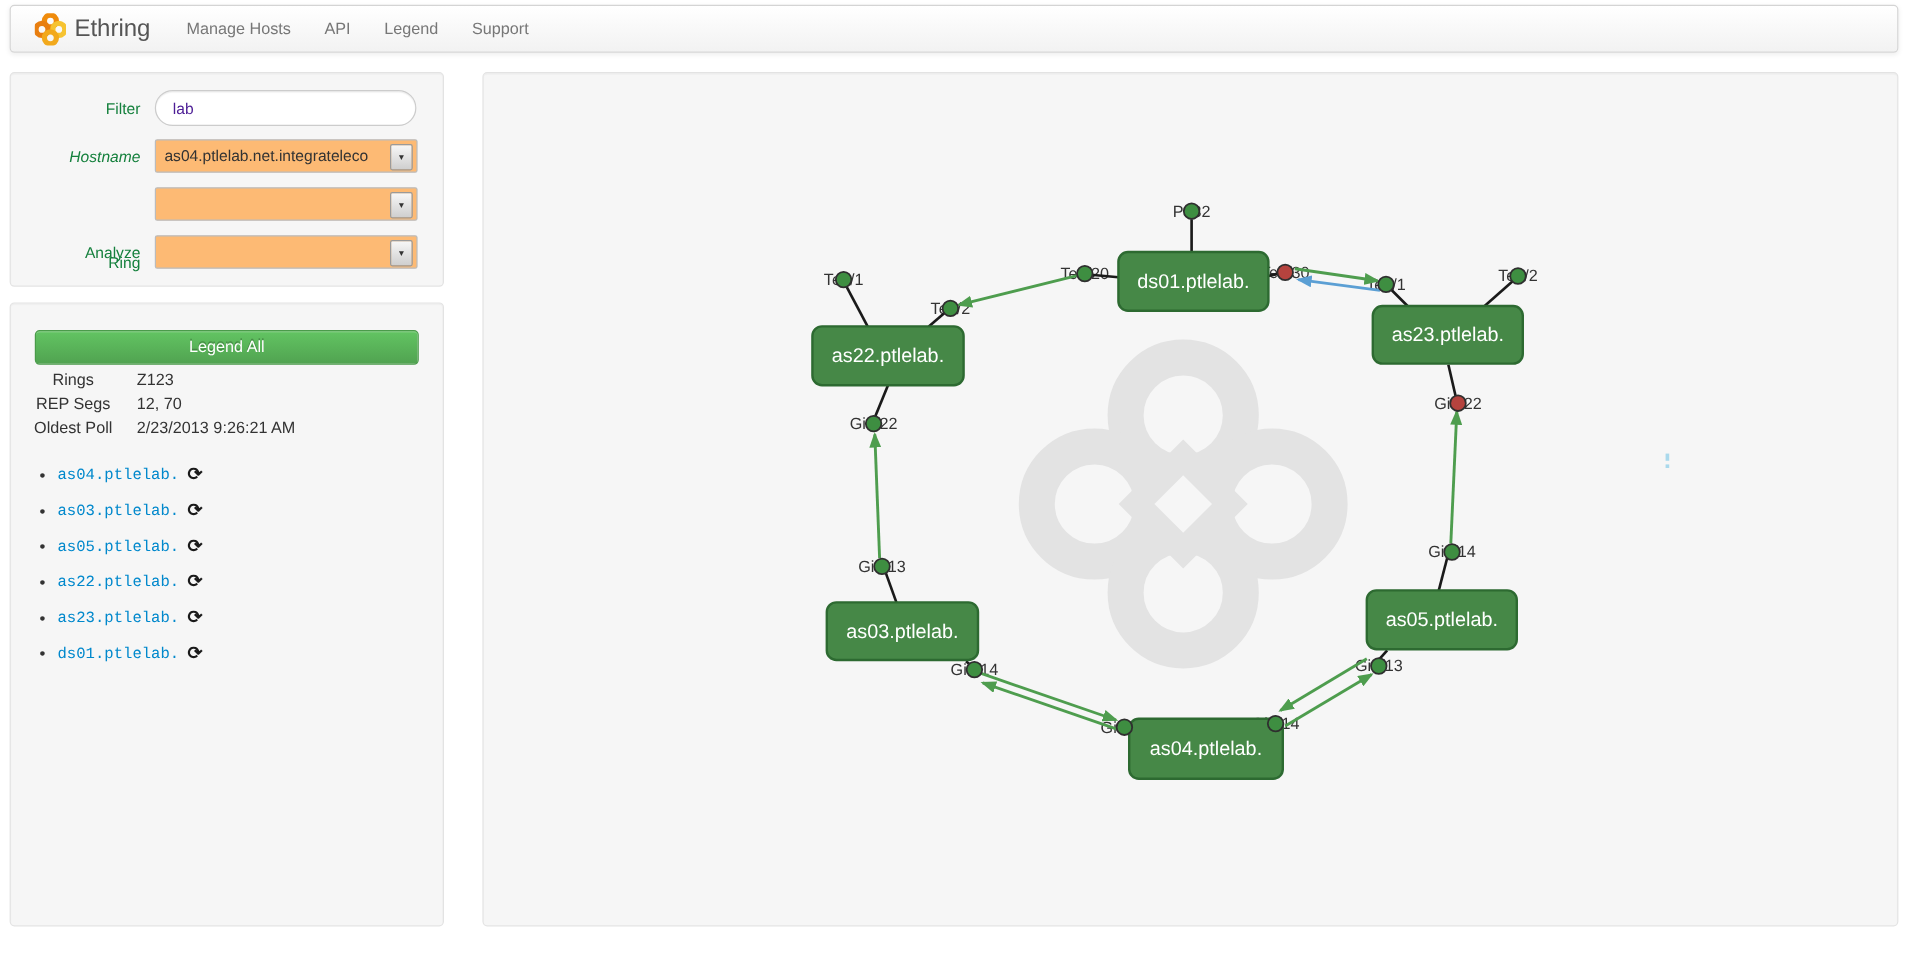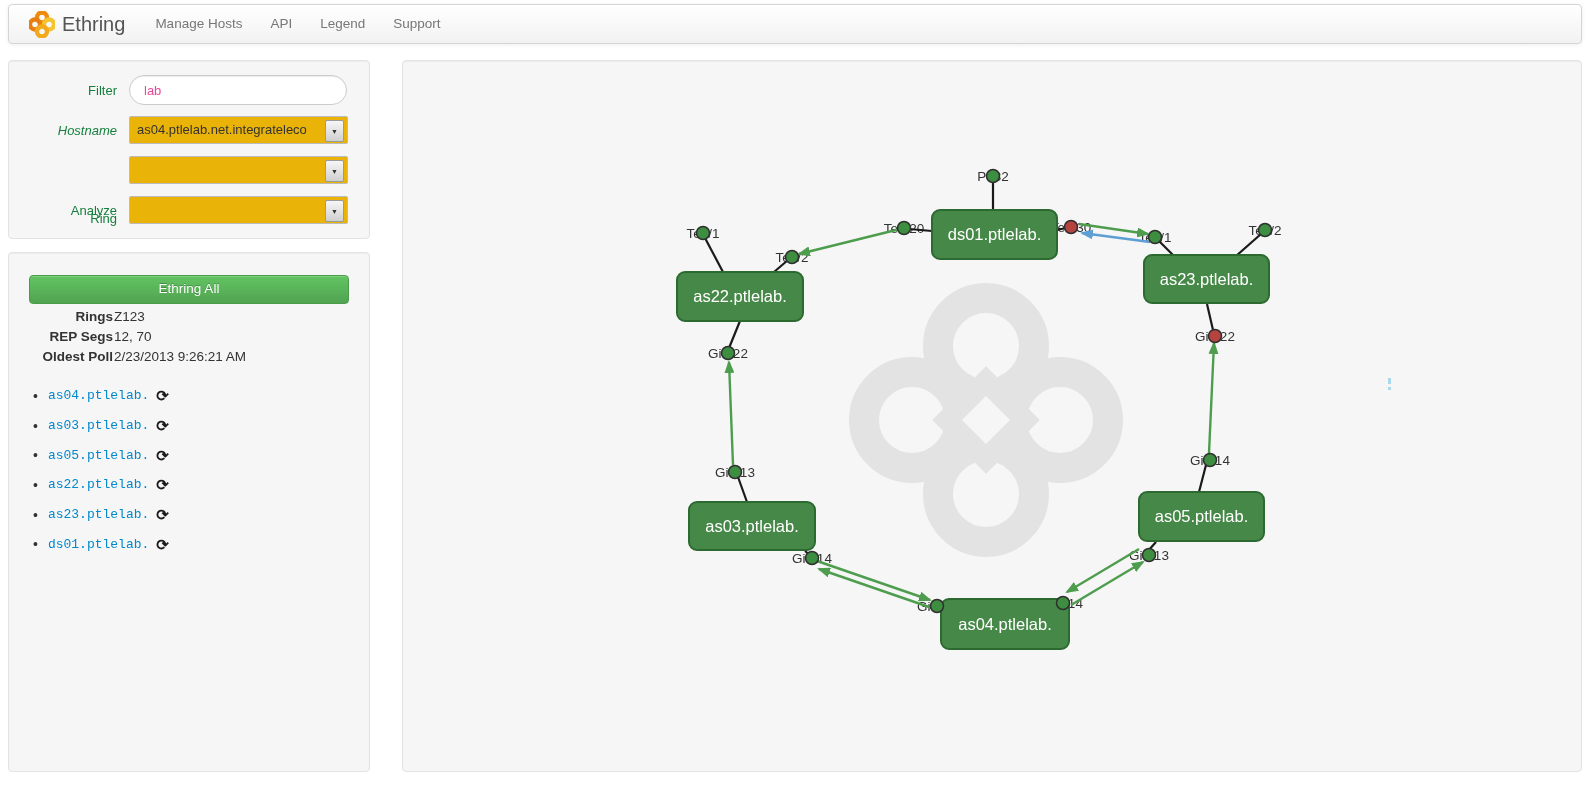--- a/index.html
+++ b/index.html
@@ -28,26 +28,26 @@
     box-shadow:inset 0 1px 1px rgba(0,0,0,.04);
   }
   #well-filters{left:8px;top:60px;width:360px;height:177px;}
   #well-status{left:8px;top:252px;width:360px;height:518px;}
   #well-canvas{left:402px;top:60px;width:1178px;height:710px;}
   
   .f-label{position:absolute;left:0;width:108px;text-align:right;font-size:13px;color:#15803d;}
   .filter-input{
     position:absolute;left:120px;top:14px;width:188px;height:28px;
     border:1px solid #ccc;border-radius:15px;padding:0 14px;
-    font-size:13px;color:#ec4899;background:#fff;outline:none;
+    font-size:13px;color:#4c1d95;background:#fff;outline:none;
     box-shadow:inset 0 1px 1px rgba(0,0,0,.075);
     font-family:"Liberation Sans",sans-serif;
   }
   .sel{
-    position:absolute;left:120px;width:219px;height:28px;background:#eab308;
+    position:absolute;left:120px;width:219px;height:28px;background:#fdba74;
     border:1px solid #bbb;border-radius:2px;box-sizing:border-box;cursor:pointer;
   }
   .sel .sel-text{
     position:absolute;left:7px;right:24px;top:0;bottom:0;
     font-size:13px;color:#333;line-height:26px;
     overflow:hidden;white-space:nowrap;
   }
   .sel .sel-btn{
     position:absolute;right:3px;top:3px;width:17px;height:20px;
     background:linear-gradient(#f7f7f7,#cfcfcf);
@@ -59,21 +59,21 @@
   .update-btn{
     position:absolute;left:20px;top:22px;width:318px;height:27px;
     background:linear-gradient(#62c462,#51a351);
     border:1px solid #4a9b4a;border-radius:4px;
     color:#fff;font-size:13.5px;text-align:center;line-height:25px;
     text-shadow:0 -1px 0 rgba(0,0,0,.25);cursor:pointer;
     box-shadow:inset 0 1px 0 rgba(255,255,255,.2);
   }
   .stats{position:absolute;left:0;top:56px;width:100%;}
   .stat-row{height:20px;font-size:13.5px;color:#333;}
-  .stat-label{display:inline-block;width:104px;text-align:right;font-weight:bold;}
+  .stat-label{display:inline-block;width:104px;text-align:center;font-weight:normal;}
   .stat-value{margin-left:1px;}
   ul.hosts{position:absolute;left:24px;top:128px;margin:0;padding:0;list-style:none;}
   ul.hosts li{height:29.7px;display:flex;align-items:center;}
   ul.hosts li::before{content:"•";color:#333;font-size:14px;margin-right:10px;}
   a.host-link{
     font-family:"Liberation Mono", monospace;font-size:13px;
     color:#0088cc;text-decoration:none;cursor:pointer;
   }
   .refresh{margin-left:7px;font-size:15px;font-weight:bold;color:#1a1a1a;cursor:pointer;line-height:1;}
   
@@ -114,21 +114,21 @@
     <span class="sel-btn">▼</span>
   </div>
   <span class="f-label" style="top:142px;">Analyze</span>
   <div class="sel" style="top:135px;">
     <span class="sel-text"></span>
     <span class="sel-btn">▼</span>
   </div>
 </div>
 
 <div class="well" id="well-status">
-  <div class="update-btn">Ethring All</div>
+  <div class="update-btn">Legend All</div>
   <div class="stats">
       <div class="stat-row"><span class="stat-label">Rings</span><span class="stat-value">Z123</span></div>
       <div class="stat-row"><span class="stat-label">REP Segs</span><span class="stat-value">12, 70</span></div>
       <div class="stat-row"><span class="stat-label">Oldest Poll</span><span class="stat-value">2/23/2013 9:26:21 AM</span></div>
     </div>
   <ul class="hosts">
       <li>
         <a class="host-link">as04.ptlelab.</a>
         <span class="refresh">⟳</span>
       </li>

